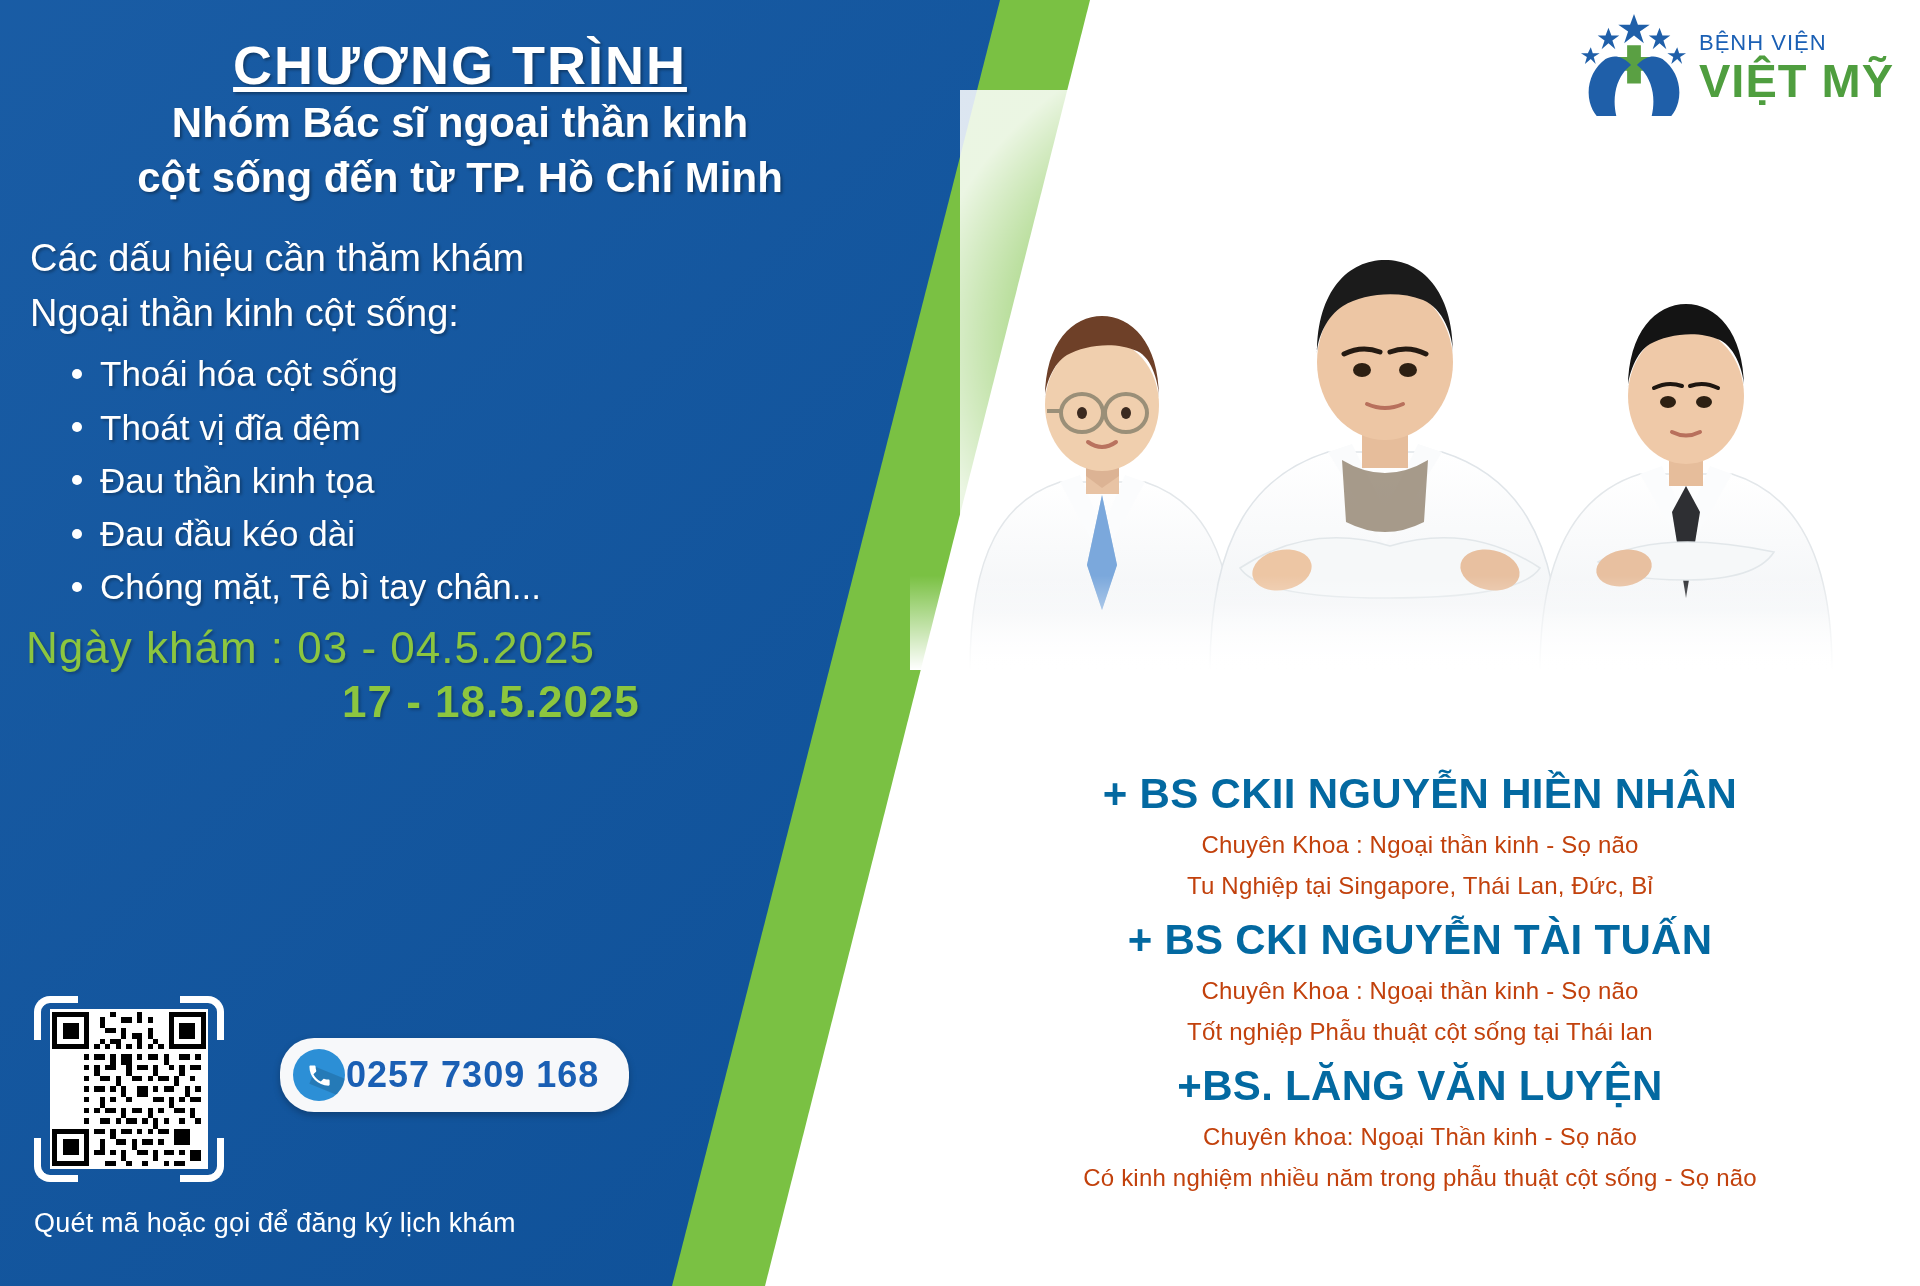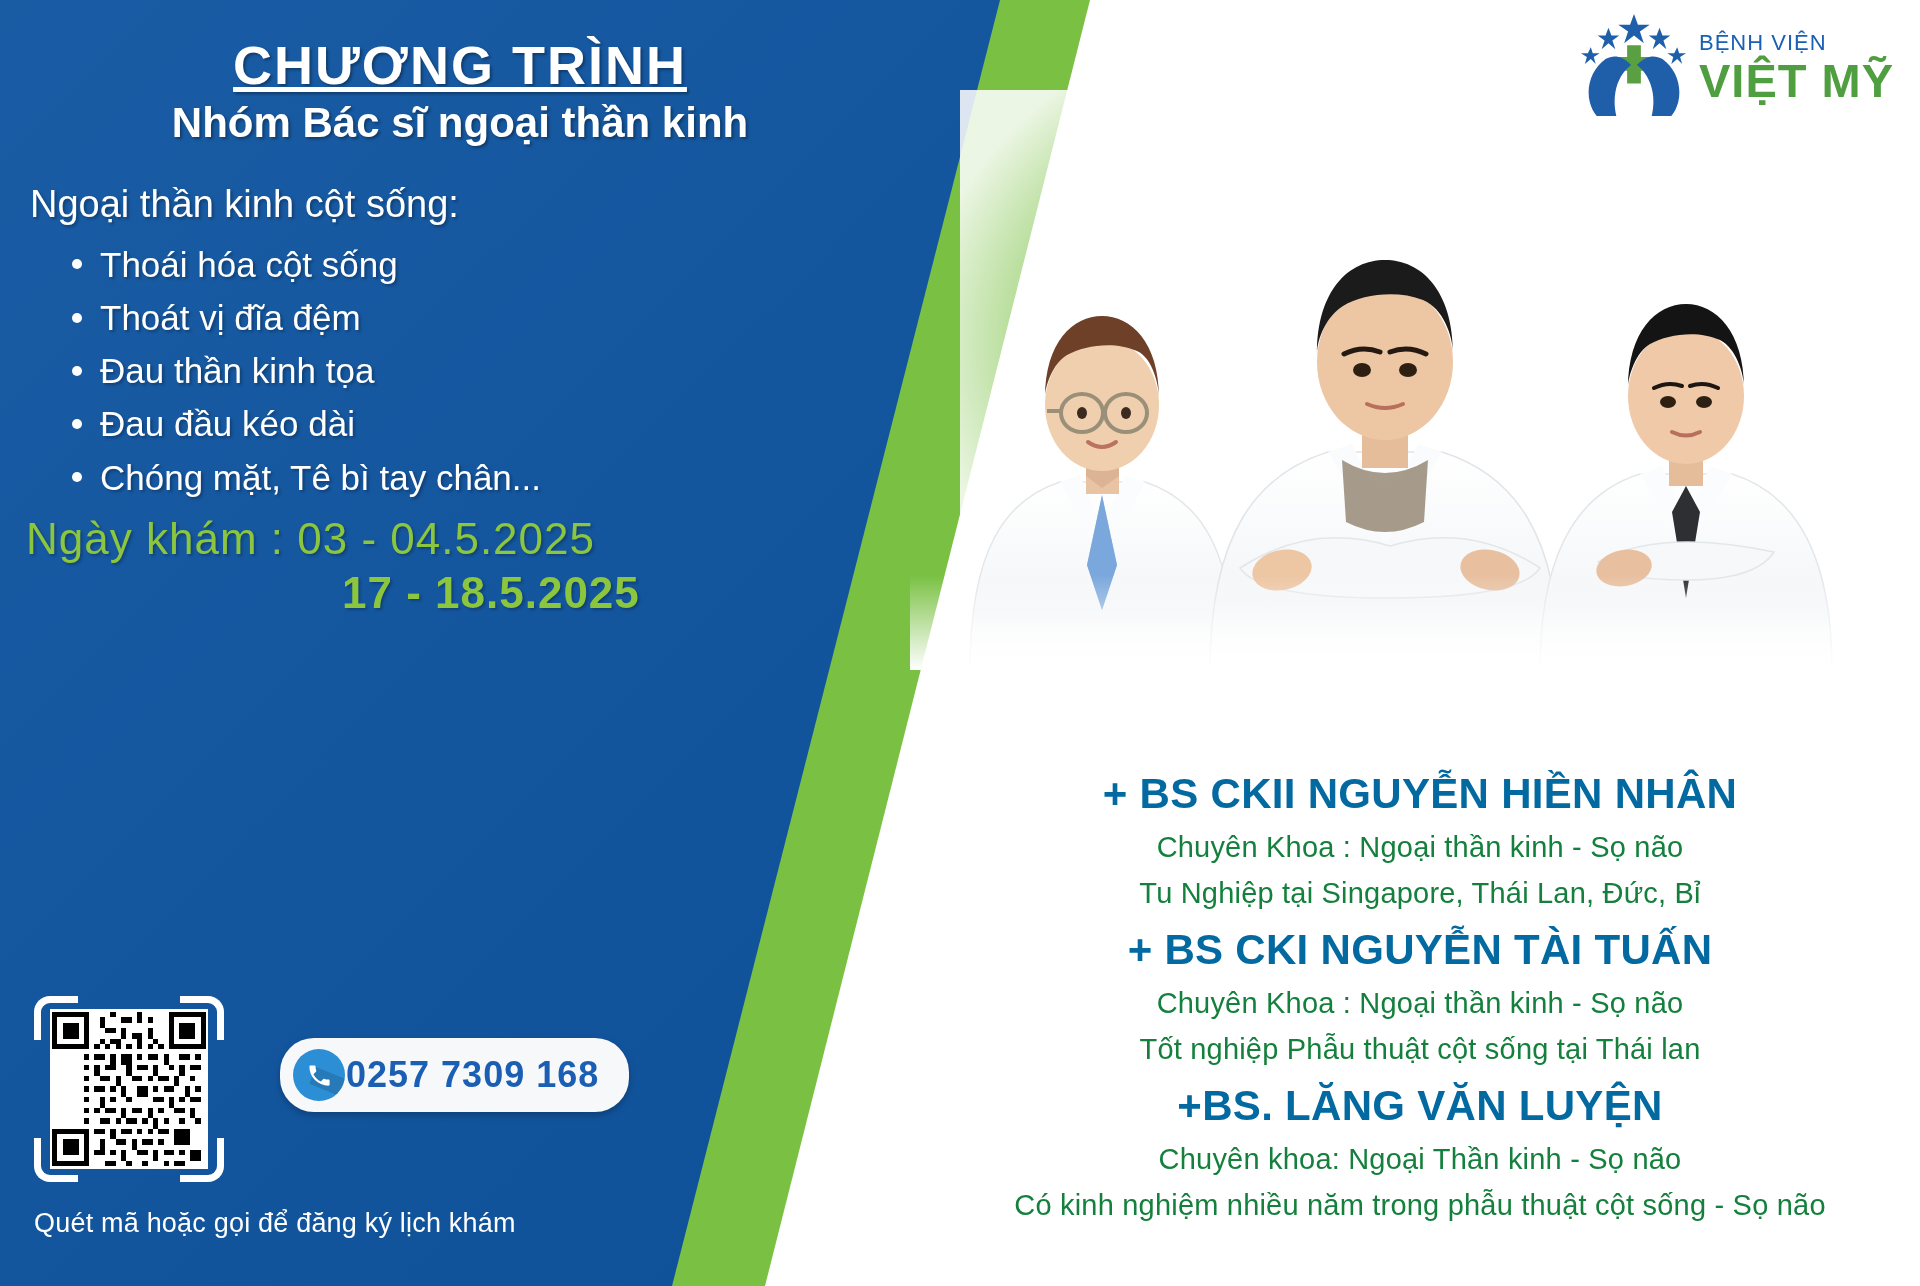--- a/index.html
+++ b/index.html
@@ -156,42 +156,44 @@
   
   .docinfo{
     position:absolute; left:0; top:770px; width:1000px;
     text-align:center; color:#1a5fb4;
   }
   .doc-name{
     font-size:42px; font-weight:bold; color:#0369a1;
     letter-spacing:.3px; margin-top:16px; white-space:nowrap;
   }
   .doc-line{
-    font-size:29px; font-weight:400; color:#15803d;
+    font-size:24px; font-weight:400; color:#c2410c;
     margin-top:13px; letter-spacing:.2px; white-space:nowrap;
   }
   .docinfo .first{ margin-top:0; }
 </style>
 </head>
 <body>
 
 <div id="poster">
 
   <div class="bg-white"></div>
   <div class="bg-green-wedge"></div>
   <div class="bg-blue-wedge"></div>
 
   <div class="left">
 
     <div class="headline">
       <div class="l1">CHƯƠNG TRÌNH</div>
       <div class="l3">Nhóm Bác sĩ ngoại thần kinh</div>
+      <div class="l4">cột sống đến từ TP. Hồ Chí Minh</div>
     </div>
 
     <div class="symptoms">
+      <div class="sub">Các dấu hiệu cần thăm khám</div>
       <div class="sub">Ngoại thần kinh cột sống:</div>
       <ul>
         <li>Thoái hóa cột sống</li>
         <li>Thoát vị đĩa đệm</li>
         <li>Đau thần kinh tọa</li>
         <li>Đau đầu kéo dài</li>
         <li>Chóng mặt, Tê bì tay chân...</li>
       </ul>
     </div>
 

